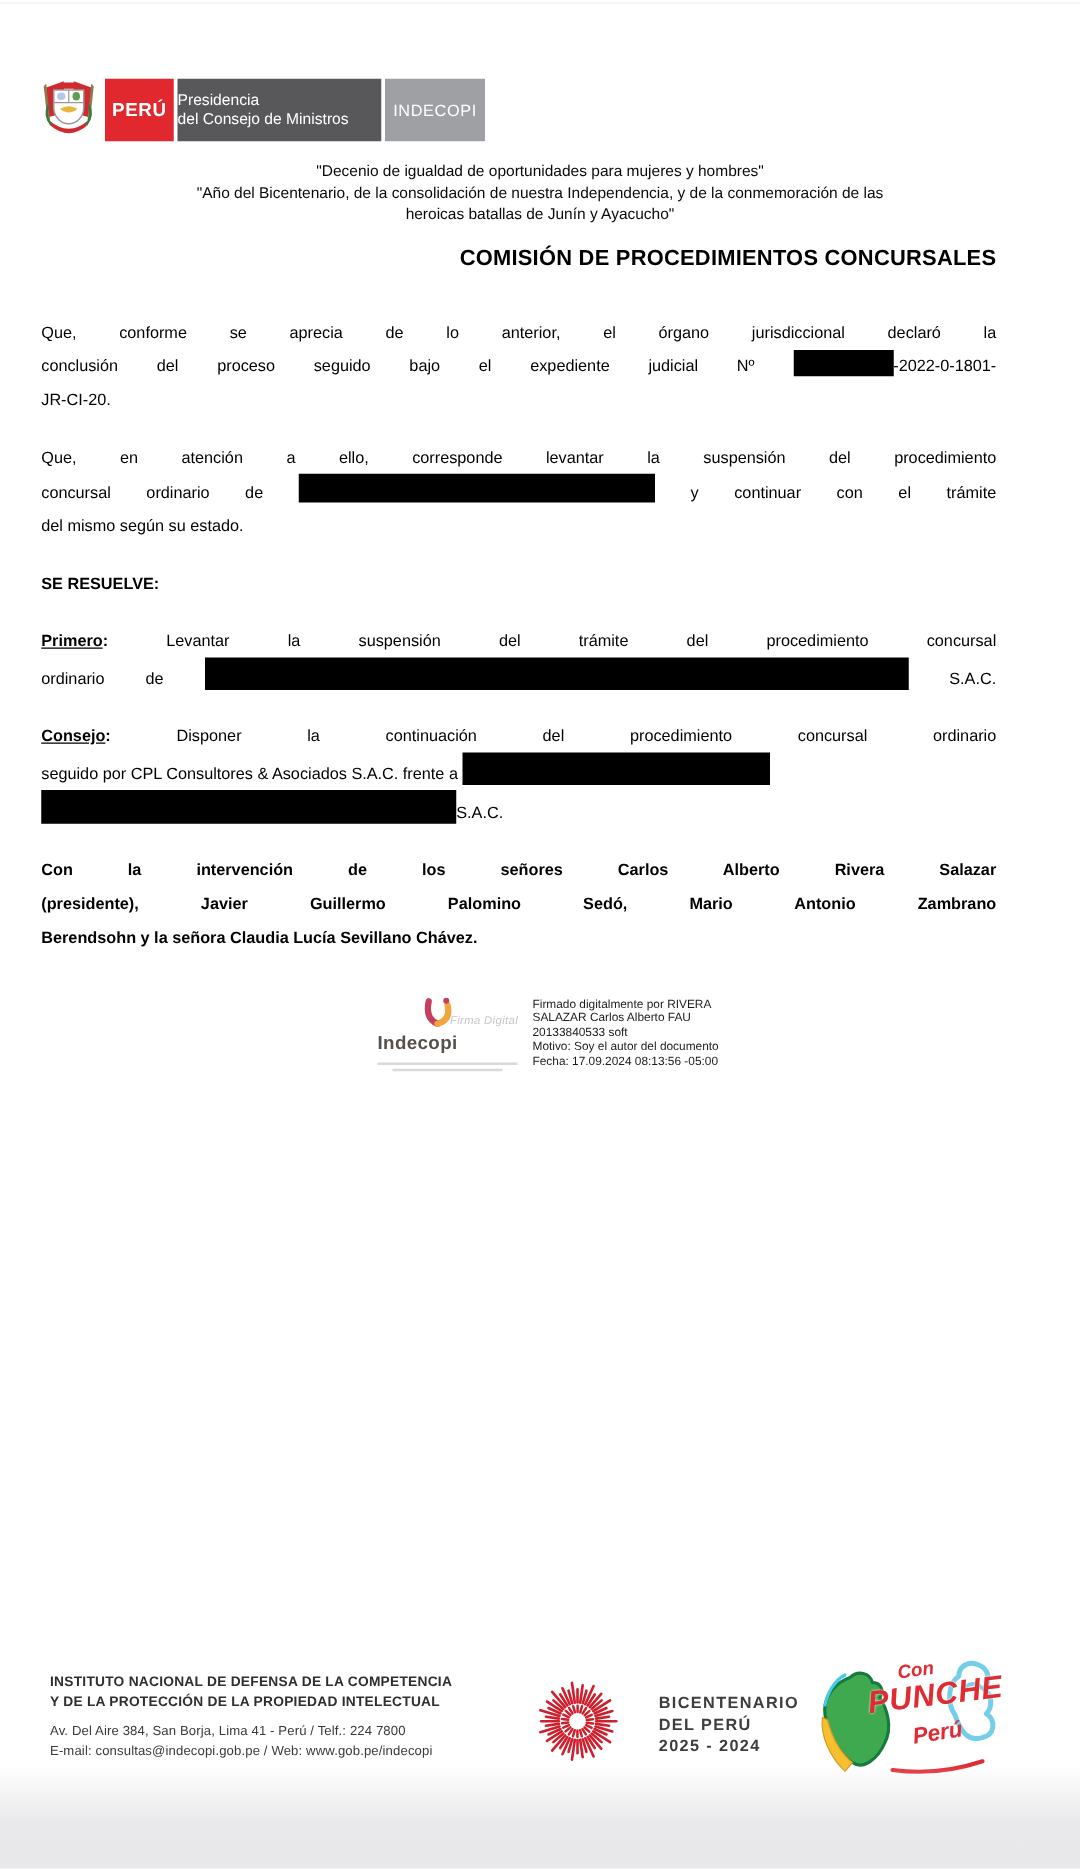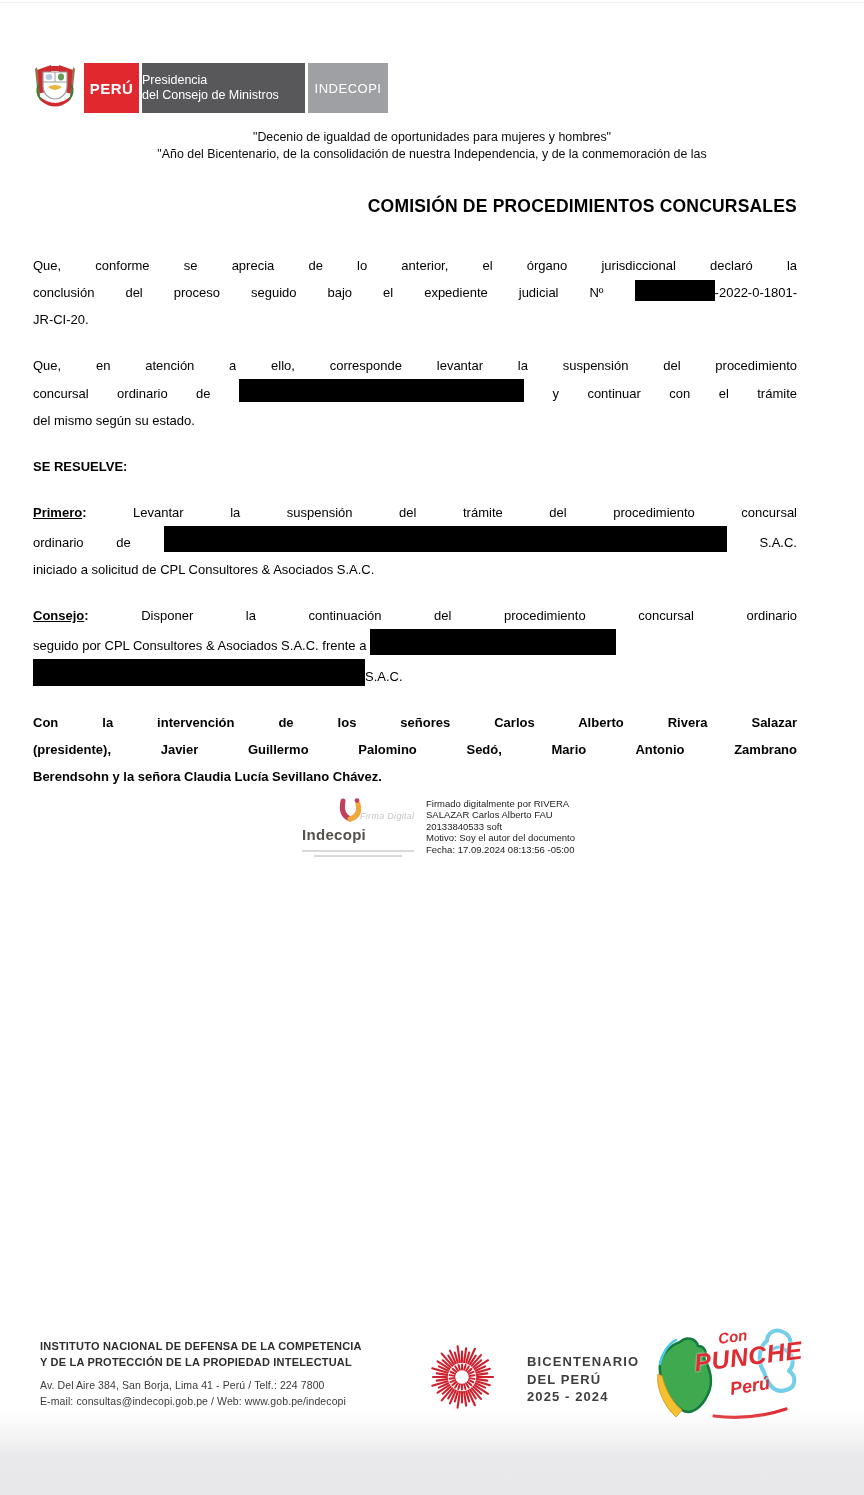--- a/index.html
+++ b/index.html
@@ -95,20 +95,21 @@
       <span>del Consejo de Ministros</span>
     </div>
     <div class="lbox light">
       <span>INDECOPI</span>
     </div>
   </div>
 
   <div class="quotes">
     <div>"Decenio de igualdad de oportunidades para mujeres y hombres"</div>
     <div>"Año del Bicentenario, de la consolidación de nuestra Independencia, y de la conmemoración de las</div>
+    <div>heroicas batallas de Junín y Ayacucho"</div>
   </div>
 
   <h1 class="doc-title">COMISIÓN DE PROCEDIMIENTOS CONCURSALES</h1>
 
   <main class="body-text">
       <div class="para">
         <div class="line j"><span>Que, conforme se aprecia de lo anterior, el órgano jurisdiccional declaró la</span></div>
         <div class="line j"><span>conclusión del proceso seguido bajo el expediente judicial Nº </span><span class="redact" style="width: 80px; height: 21px; vertical-align: -4px;"></span><span>-2022-0-1801-</span></div>
         <div class="line"><span>JR-CI-20.</span></div>
       </div>
@@ -116,21 +117,20 @@
         <div class="line j"><span>Que, en atención a ello, corresponde levantar la suspensión del procedimiento</span></div>
         <div class="line j"><span>concursal ordinario de </span><span class="redact" style="width: 285px; height: 23px; vertical-align: -4px;"></span><span> y continuar con el trámite</span></div>
         <div class="line"><span>del mismo según su estado.</span></div>
       </div>
       <div class="para bold">
         <div class="line"><span>SE RESUELVE:</span></div>
       </div>
       <div class="para">
         <div class="line j"><span class="bu">Primero</span><span class="b">:</span><span> Levantar la suspensión del trámite del procedimiento concursal</span></div>
         <div class="line j"><span>ordinario de </span><span class="redact" style="width: 563px; height: 26px; vertical-align: -5px;"></span><span> S.A.C.</span></div>
-        <div class="line"><span>iniciado a solicitud de CPL Consultores &amp; Asociados S.A.C.</span></div>
       </div>
       <div class="para">
         <div class="line j"><span class="bu">Consejo</span><span class="b">:</span><span> Disponer la continuación del procedimiento concursal ordinario</span></div>
         <div class="line"><span>seguido por CPL Consultores &amp; Asociados S.A.C. frente a </span><span class="redact" style="width: 246px; height: 26px; vertical-align: -5px;"></span></div>
         <div class="line"><span class="redact" style="width: 332px; height: 27px; vertical-align: -5px;"></span><span>S.A.C.</span></div>
       </div>
       <div class="para bold">
         <div class="line j"><span>Con la intervención de los señores Carlos Alberto Rivera Salazar</span></div>
         <div class="line j"><span>(presidente), Javier Guillermo Palomino Sedó, Mario Antonio Zambrano</span></div>
         <div class="line"><span>Berendsohn y la señora Claudia Lucía Sevillano Chávez.</span></div>

